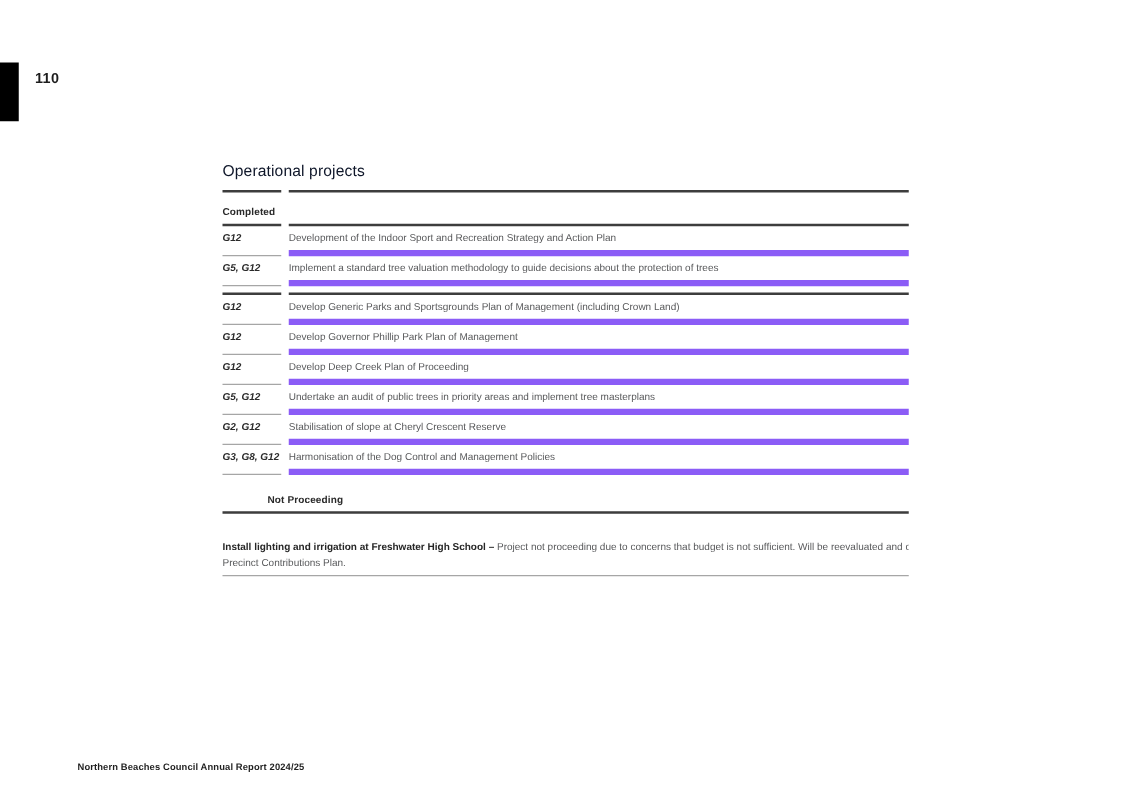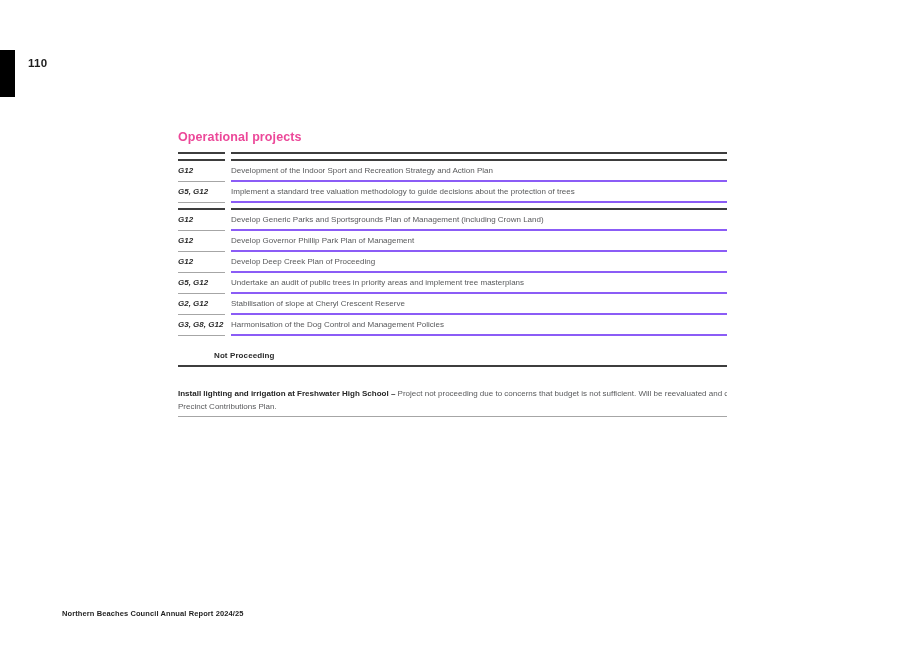--- a/index.html
+++ b/index.html
@@ -6,21 +6,21 @@
   .page {
     position:relative; width:727px; height:647px; background:#ffffff;
     font-family:"Liberation Sans", sans-serif; overflow:hidden;
   }
   .tab-marker { position:absolute; left:0; top:50px; width:15px; height:47px; background:#000000; }
   .page-number {
     position:absolute; left:28px; top:57px;
     font-size:11.5px; font-weight:bold; color:#1d1d1d; letter-spacing:0.3px;
   }
   .content { position:absolute; left:178px; top:130px; width:675px; }
-  .doc-title { margin:0; font-size:12.5px; line-height:14px; font-weight:bold; color:#ec4899; letter-spacing:0.1px; }
+  .doc-title { margin:0; font-size:12.5px; line-height:14px; font-weight:normal; color:#0f172a; letter-spacing:0.1px; }
 
   .rule { display:flex; column-gap:6px; }
   .rule .seg-code { width:47px; }
   .rule .seg-desc { flex:1; }
   .heading-rule { margin-top:8px; }
   .heading-rule span { height:2px; background:#3d3d3d; }
   .dark-rule { margin-top:5px; }
   .dark-rule span { height:2px; background:#3d3d3d; }
 
   .section-label {
@@ -28,21 +28,21 @@
     color:#2a2a2a; white-space:pre-wrap; letter-spacing:0.1px;
   }
   .section-label.np { margin-top:15px;padding-left:36px; }
 
   .trow { display:flex; column-gap:6px; }
   .trow .code {
     width:47px; padding:5px 0; border-bottom:1px solid #a6a6a6;
     font-size:8px; line-height:9px; font-weight:bold; color:#2a2a2a;font-style:italic;
   }
   .trow .desc {
-    flex:1; padding:5px 0; border-bottom:2px solid #8b5cf6;
+    flex:1; padding:5px 0; border-bottom:5px solid #8b5cf6;
     font-size:8px; line-height:9px; color:#58595b;
   }
 
   .np-rule { margin-top:5px; height:2px; background:#3d3d3d; }
   .np-para {
     margin:0; padding:20px 0 3px 0; border-bottom:1px solid #a6a6a6;
     font-size:8px; line-height:13px; color:#58595b;
   }
   .np-para b { color:#262626; }
 
@@ -60,20 +60,21 @@
   <div class="page-number">110</div>
 
   <div class="content">
 
     <h1 class="doc-title">Operational projects</h1>
     <div class="rule heading-rule">
       <span class="seg-code"></span>
       <span class="seg-desc"></span>
     </div>
 
+    <div class="section-label">Completed</div>
     <div class="rule dark-rule">
       <span class="seg-code"></span>
       <span class="seg-desc"></span>
     </div>
     <div class="trow">
       <div class="code">G12</div>
       <div class="desc">Development of the Indoor Sport and Recreation Strategy and Action Plan</div>
     </div>
     <div class="trow">
       <div class="code">G5, G12</div>

